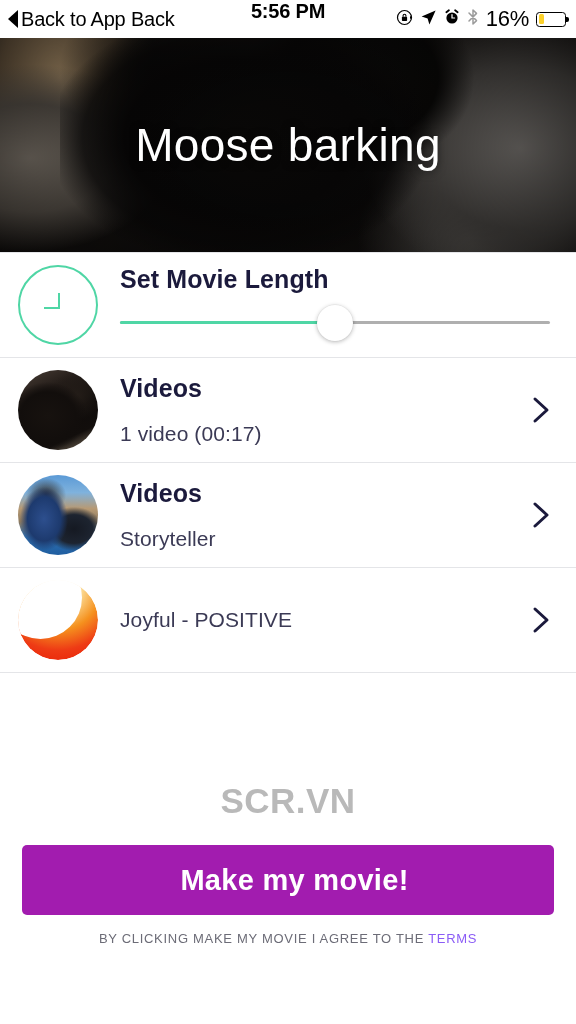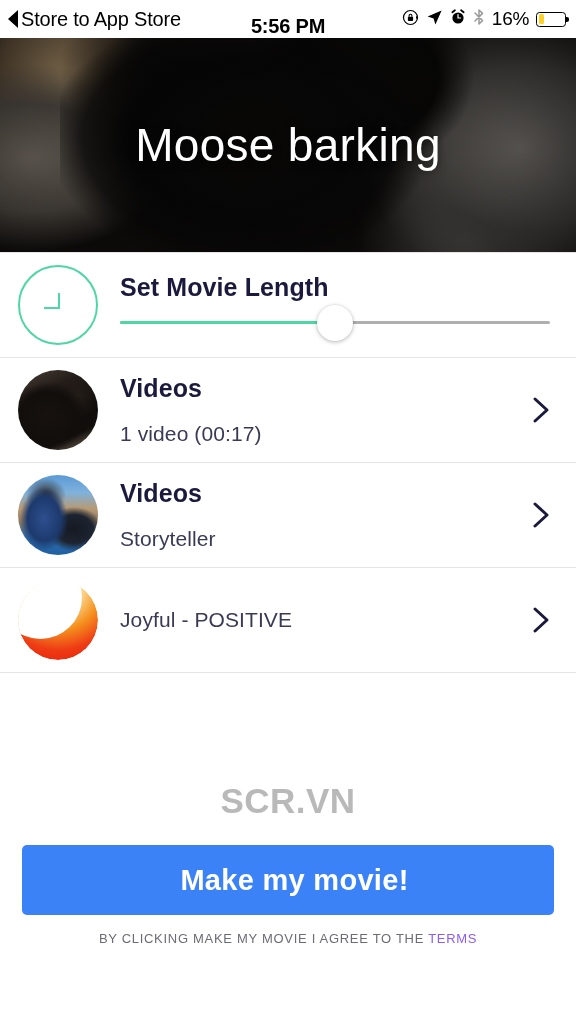--- a/index.html
+++ b/index.html
@@ -22,29 +22,29 @@
   .sb-back-tri {
     width:0; height:0;
     border-top:9px solid transparent;
     border-bottom:9px solid transparent;
     border-right:10px solid #000;
     display:block;
   }
   .sb-back-label { font-size:20px; color:#000; letter-spacing:-0.2px; }
   .sb-center {
     position:absolute; left:0; right:0; top:0; height:38px;
-    display:flex; align-items:flex-end; justify-content:center;
+    display:flex; align-items:flex-start; justify-content:center;
     pointer-events:none;
   }
   .sb-time { font-size:20px; font-weight:bold; color:#000; letter-spacing:-0.2px; }
   .sb-right {
     margin-left:auto; display:flex; align-items:center; gap:7px;
     position:relative; z-index:2;
   }
-  .sb-pct { font-size:19px; color:#000; letter-spacing:-0.3px; }
+  .sb-pct { font-size:22px; color:#000; letter-spacing:-0.3px; }
   .batt {
     position:relative; width:30px; height:15px;
     border:1.6px solid #000; border-radius:3.5px;
     padding:1.5px; display:flex; align-items:center;
   }
   .batt::after{
     content:""; position:absolute; right:-4px; top:4.5px;
     width:2.6px; height:5px; background:#000; border-radius:0 2px 2px 0;
   }
   .batt-fill { height:100%; width:16%; background:#FCD12A; border-radius:1.5px; min-width:5px; }
@@ -115,21 +115,21 @@
   }
   .clock-icon .hand-h {
     position:absolute; left:calc(50% - 14px); top:40px;
     width:16px; height:2px; background:#4FD6A5;
   }
   .slider-block {
     flex:1 1 auto; margin-left:22px; margin-right:26px;
     position:relative; height:80px;
   }
   .slider-label {
-    position:absolute; top:8px; left:0;
+    position:absolute; top:0; left:0;
     font-size:25px; font-weight:bold; color:#1B1A3C; letter-spacing:0.1px;
   }
   .slider-track {
     position:absolute; left:0; right:0; top:56px; height:3px;
     background:#AFAFAF; border-radius:2px;
   }
   .slider-fill {
     position:absolute; left:0; top:0; height:3px;
     background:#4FD6A5; border-radius:2px;
   }
@@ -187,42 +187,42 @@
 
   
   .spacer { width:100%; background:#fff; }
   .watermark {
     width:100%; text-align:center;
     font-size:35px; font-weight:bold; color:#B9B9B9; letter-spacing:0.5px;
   }
   .cta-wrap { padding:0 22px; margin-top:24px; }
   .cta-button {
     width:100%; height:70px; border-radius:5px;
-    background:#3b82f6; border:none;
+    background:#a21caf; border:none;
     display:flex; align-items:center; justify-content:center;
     color:#ffffff; font-size:29px; font-weight:bold; letter-spacing:0.3px;
     font-family:"Liberation Sans", sans-serif;
     cursor:pointer;
     padding-left:13px;
   }
   .terms-line {
     width:100%; text-align:center; margin-top:16px;
     font-size:13px; color:#6C6C77; letter-spacing:0.7px;
   }
   .terms-link { color:#8b5cf6; letter-spacing:0.7px; }
 </style>
 </head>
 <body>
 
 <div class="phone">
 
   <div class="statusbar">
     <div class="sb-left">
       <span class="sb-back-tri"></span>
-      <span class="sb-back-label">Store to App Store</span>
+      <span class="sb-back-label">Back to App Back</span>
     </div>
     <div class="sb-center">
       <span class="sb-time">5:56 PM</span>
     </div>
     <div class="sb-right">
       <span>
         <svg width="17" height="17" viewBox="0 0 17 17">
           <circle cx="8.5" cy="8.5" r="7" fill="none" stroke="#000" stroke-width="1.2"></circle>
           <rect x="5.9" y="7.8" width="5.2" height="4.3" rx="0.8" fill="#000"></rect>
           <path d="M7.1 7.8 V6.6 a1.4 1.4 0 0 1 2.8 0 V7.8" fill="none" stroke="#000" stroke-width="1.1"></path>

